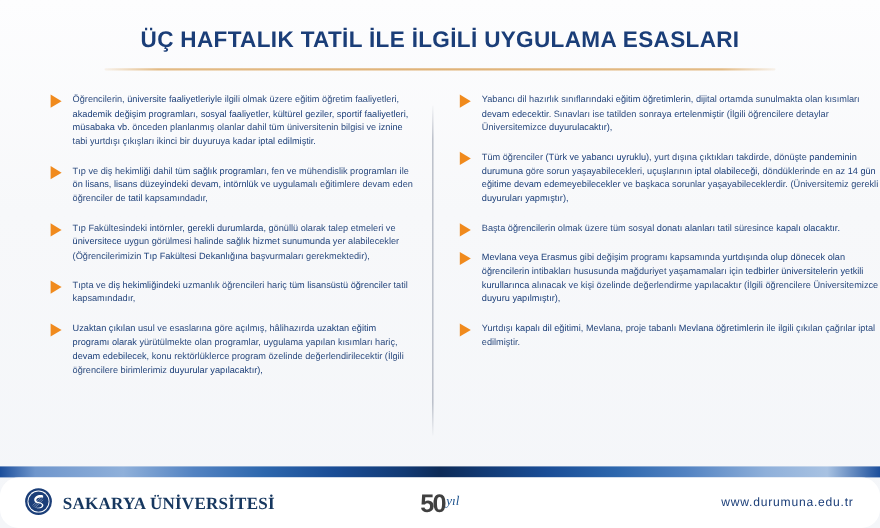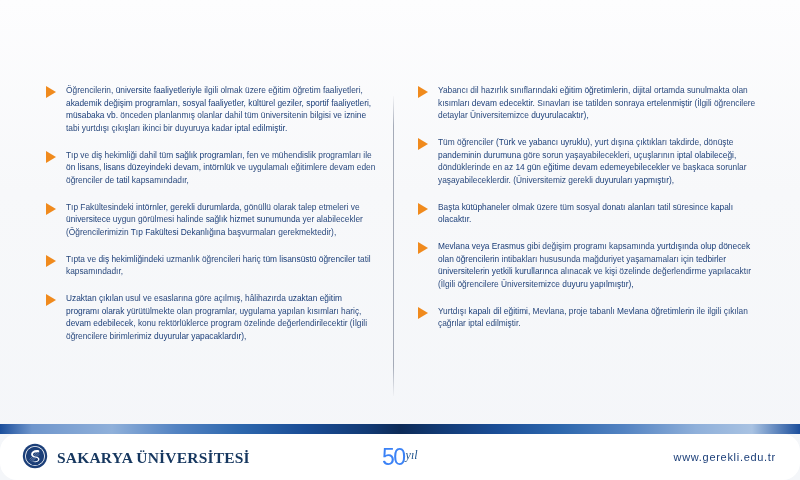--- a/index.html
+++ b/index.html
@@ -61,21 +61,20 @@
     box-sizing: border-box;
   }
   .col-left {
     width: 392px;
     padding-left: 46px;
     padding-right: 16px;
   }
   .col-right {
     width: 408px;
     padding-left: 26px;
-    padding-right: 32px;
   }
   .divider {
     position: absolute;
     top: 96px;
     left: 393px;
     width: 1px;
     height: 300px;
     background: linear-gradient(180deg,
         rgba(150,157,172,0.05) 0%,
         rgba(150,157,172,0.85) 10%,
@@ -173,22 +172,22 @@
   .anniversary {
     position: absolute;
     left: 382px;
     top: 12px;
     display: flex;
     align-items: flex-start;
   }
   .anniv-num {
     font-family: "Liberation Sans", sans-serif;
     font-size: 23px;
-    font-weight: normal;
-    color: #3b82f6;
+    font-weight: bold;
+    color: #404040;
     line-height: 1;
     letter-spacing: -1.5px;
   }
   .anniv-yil {
     font-family: "Liberation Serif", serif;
     font-style: italic;
     font-size: 12px;
     color: #20558f;
     margin-left: 1px;
     margin-top: 2px;
@@ -201,20 +200,24 @@
     font-size: 11px;
     color: #1b3e78;
     letter-spacing: 0.7px;
   }
 </style>
 </head>
 <body>
 
 <div class="poster">
 
+  <div class="header">
+    <h1 class="title">ÜÇ HAFTALIK TATİL İLE İLGİLİ UYGULAMA ESASLARI</h1>
+    <div class="title-rule"></div>
+  </div>
 
   <div class="divider"></div>
 
   <div class="columns">
 
     <div class="col col-left">
       <div class="bullet">
         <span class="arrow-icon"></span>
         <div class="bullet-text">Öğrencilerin, <b>üniversite faaliyetleriyle</b> ilgili olmak üzere eğitim öğretim faaliyetleri, <b>akademik değişim programları, sosyal faaliyetler, kültürel geziler, sportif faaliyetleri, müsabaka vb.</b> önceden planlanmış olanlar dahil tüm üniversitenin bilgisi ve <b>iznine</b> tabi yurtdışı çıkışları ikinci bir duyuruya kadar <b>iptal edilmiştir.</b></div>
       </div>
@@ -225,36 +228,36 @@
       <div class="bullet">
         <span class="arrow-icon"></span>
         <div class="bullet-text">Tıp Fakültesindeki <b>intörnler, gerekli durumlarda</b>, gönüllü olarak talep etmeleri ve <b>üniversitece</b> uygun görülmesi halinde <b>sağlık hizmet sunumunda</b> yer alabilecekler (Öğrencilerimizin <b>Tıp Fakültesi Dekanlığına</b> başvurmaları gerekmektedir),</div>
       </div>
       <div class="bullet">
         <span class="arrow-icon"></span>
         <div class="bullet-text">Tıpta ve <b>diş hekimliğindeki</b> uzmanlık öğrencileri hariç <b>tüm lisansüstü öğrenciler</b> tatil kapsamındadır,</div>
       </div>
       <div class="bullet">
         <span class="arrow-icon"></span>
-        <div class="bullet-text"><b>Uzaktan çıkılan</b> usul ve esaslarına göre açılmış, hâlihazırda <b>uzaktan eğitim programı olarak</b> yürütülmekte olan programlar, uygulama yapılan kısımları hariç, <b>devam edebilecek</b>, konu rektörlüklerce program özelinde değerlendirilecektir (İlgili öğrencilere birimlerimiz <b>duyurular yapacaklardır),</b></div>
+        <div class="bullet-text"><b>Uzaktan çıkılan</b> usul ve esaslarına göre açılmış, hâlihazırda <b>uzaktan eğitim programı olarak</b> yürütülmekte olan programlar, uygulama yapılan kısımları hariç, <b>devam edebilecek</b>, konu rektörlüklerce program özelinde değerlendirilecektir (İlgili öğrencilere birimlerimiz <b>duyurular yapılacaktır),</b></div>
       </div>
     </div>
 
     <div class="col col-right">
       <div class="bullet">
         <span class="arrow-icon"></span>
         <div class="bullet-text">Yabancı dil hazırlık sınıflarındaki <b>eğitim öğretimlerin</b>, dijital ortamda sunulmakta olan kısımları <b>devam edecektir</b>. Sınavları ise tatilden sonraya <b>ertelenmiştir</b> (İlgili öğrencilere detaylar Üniversitemizce <b>duyurulacaktır),</b></div>
       </div>
       <div class="bullet">
         <span class="arrow-icon"></span>
         <div class="bullet-text">Tüm öğrenciler <b>(Türk ve yabancı uyruklu)</b>, yurt dışına çıktıkları takdirde, dönüşte <b>pandeminin durumuna</b> göre sorun yaşayabilecekleri, uçuşlarının <b>iptal olabileceği</b>, döndüklerinde en az <b>14 gün eğitime devam edemeyebilecekler</b> ve başkaca sorunlar yaşayabileceklerdir. (Üniversitemiz gerekli <b>duyuruları yapmıştır),</b></div>
       </div>
       <div class="bullet">
         <span class="arrow-icon"></span>
-        <div class="bullet-text">Başta <b>kütüphaneler</b> olmak üzere tüm sosyal <b>donatı alanları</b> tatil süresince <b>kapalı olacaktır.</b></div>
+        <div class="bullet-text">Başta <b>öğrencilerin</b> olmak üzere tüm sosyal <b>donatı alanları</b> tatil süresince <b>kapalı olacaktır.</b></div>
       </div>
       <div class="bullet">
         <span class="arrow-icon"></span>
         <div class="bullet-text"><b>Mevlana veya Erasmus</b> gibi değişim programı kapsamında <b>yurtdışında olup dönecek olan öğrencilerin</b> intibakları hususunda mağduriyet yaşamamaları için <b>tedbirler üniversitelerin yetkili kurullarınca</b> alınacak ve kişi özelinde değerlendirme yapılacaktır (İlgili öğrencilere Üniversitemizce <b>duyuru yapılmıştır),</b></div>
       </div>
       <div class="bullet">
         <span class="arrow-icon"></span>
         <div class="bullet-text">Yurtdışı <b>kapalı dil eğitimi</b>, Mevlana, proje tabanlı <b>Mevlana öğretimlerin</b> ile ilgili çıkılan çağrılar iptal edilmiştir.</div>
       </div>
     </div>
@@ -278,18 +281,18 @@
           </svg>
         </span>
         <span class="brand-name">SAKARYA ÜNİVERSİTESİ</span>
       </div>
 
       <div class="anniversary">
         <span class="anniv-num">50</span>
         <span class="anniv-yil">yıl</span>
       </div>
 
-      <div class="site-url">www.gerekli.edu.tr</div>
+      <div class="site-url">www.durumuna.edu.tr</div>
 
     </div>
   </div>
 
 </div>
 
 </body></html>

